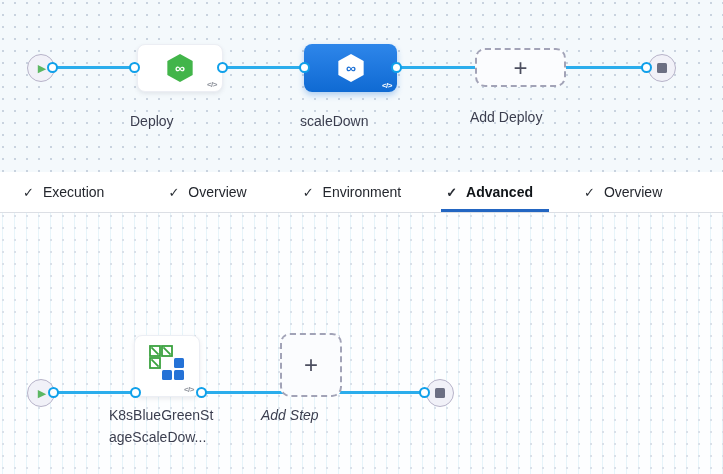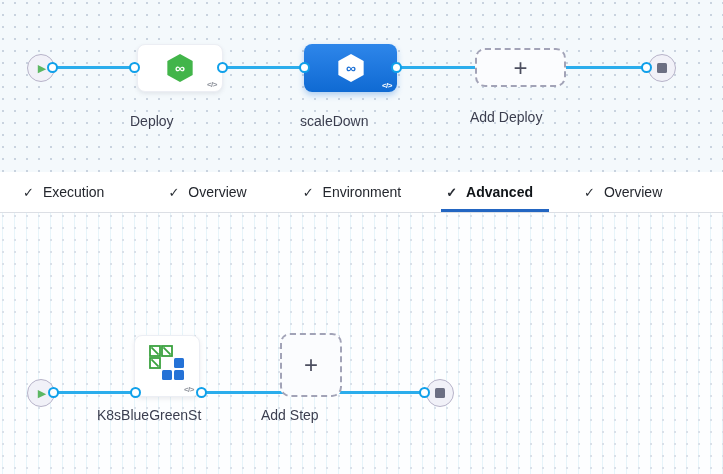--- a/index.html
+++ b/index.html
@@ -180,27 +180,28 @@
             <line x1="3.4" y1="15.4" x2="10.6" y2="22.6"></line>
         </g>
         <g fill="#2572d6">
           <rect x="26" y="14" width="10" height="10" rx="1.5"></rect>
           <rect x="14" y="26" width="10" height="10" rx="1.5"></rect>
           <rect x="26" y="26" width="10" height="10" rx="1.5"></rect>
         </g>
       </svg>
       <span class="code-glyph">&lt;/&gt;</span>
     </div>
-    <div class="node-label" style="left:97px;top:191px;width:140px;">
+    <div class="node-label" style="left:109px;top:191px;width:140px;">
       <div>K8sBlueGreenSt</div>
+      <div>ageScaleDow...</div>
     </div>
 
     <div class="add-box" style="left:280px;top:120px;width:62px;height:64px;">
       <span class="plus-glyph">+</span>
     </div>
-    <div class="node-label" style="left:261px;top:191px;width:100px;">Add Step</div>
+    <div class="node-label" style="left:261px;top:191px;width:100px;font-style:italic;">Add Step</div>
 
     <div class="round-node" style="left:426px;top:166px;">
       <span class="stop-square"></span>
     </div>
   </section>
 
 </div>
 
 </body></html>

